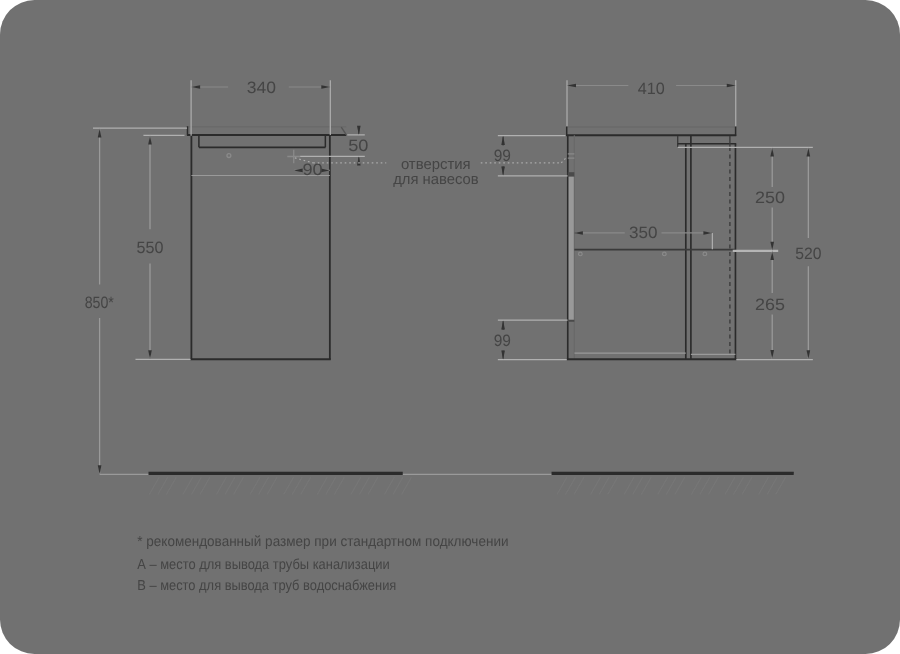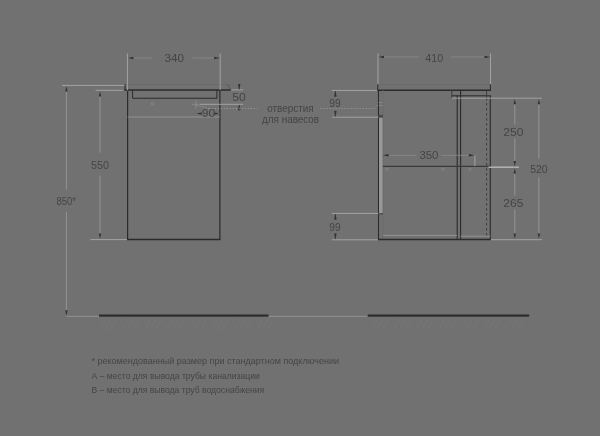--- a/index.html
+++ b/index.html
@@ -1,16 +1,16 @@
 <!DOCTYPE html>
 <html><head>
 <meta charset="utf-8">
 <style>
   html,body{margin:0;padding:0;background:#ffffff;}
-  .wrap{width:600px;height:436px;position:relative;background:#ec4899;overflow:hidden;filter:grayscale(1);}
+  .wrap{width:600px;height:436px;position:relative;background:#ec4899;overflow:hidden;filter:grayscale(1);border-radius:23px;}
   svg{display:block;}
   text{font-family:"Liberation Sans",sans-serif;fill:#454545;}
   .dim{font-size:11px;}
   .note{font-size:10px;}
   .foot{font-size:9.6px;}
 </style>
 </head>
 <body>
 <div class="wrap">
 <svg width="600" height="436" viewBox="0 0 600 436" xmlns="http://www.w3.org/2000/svg">

